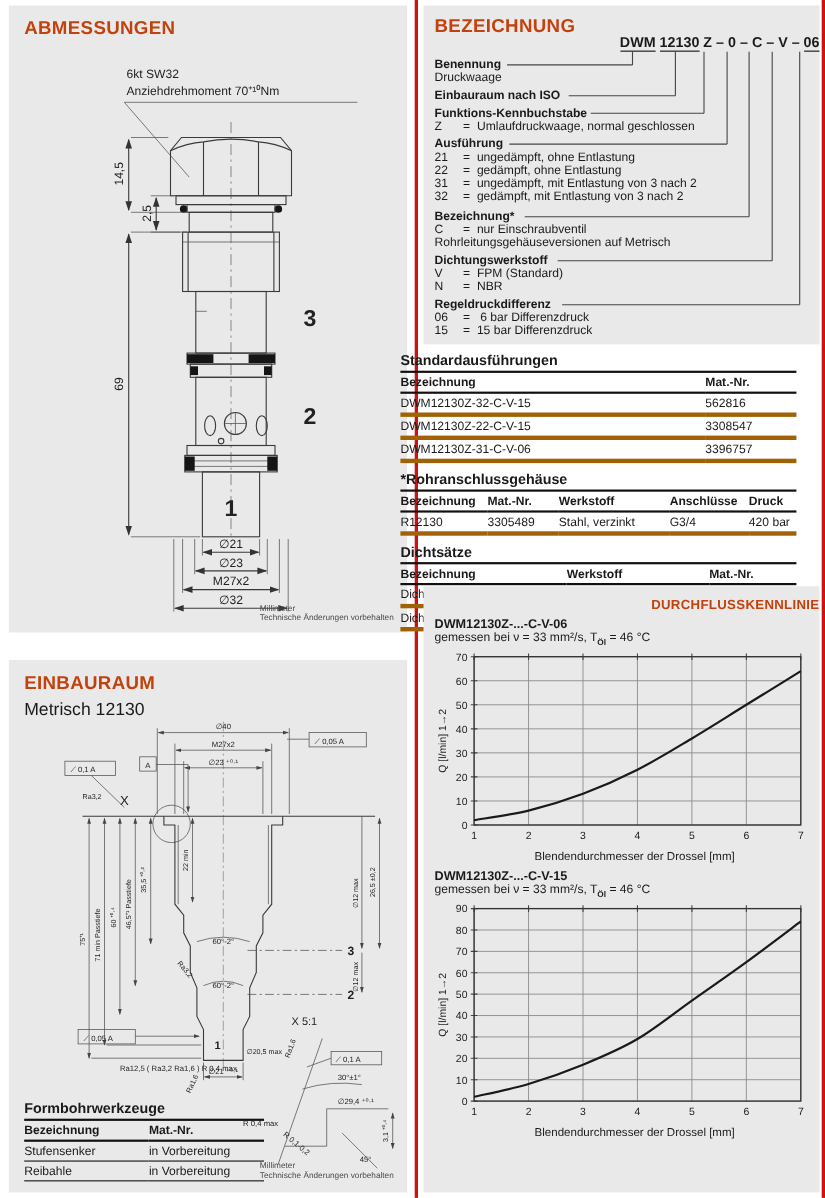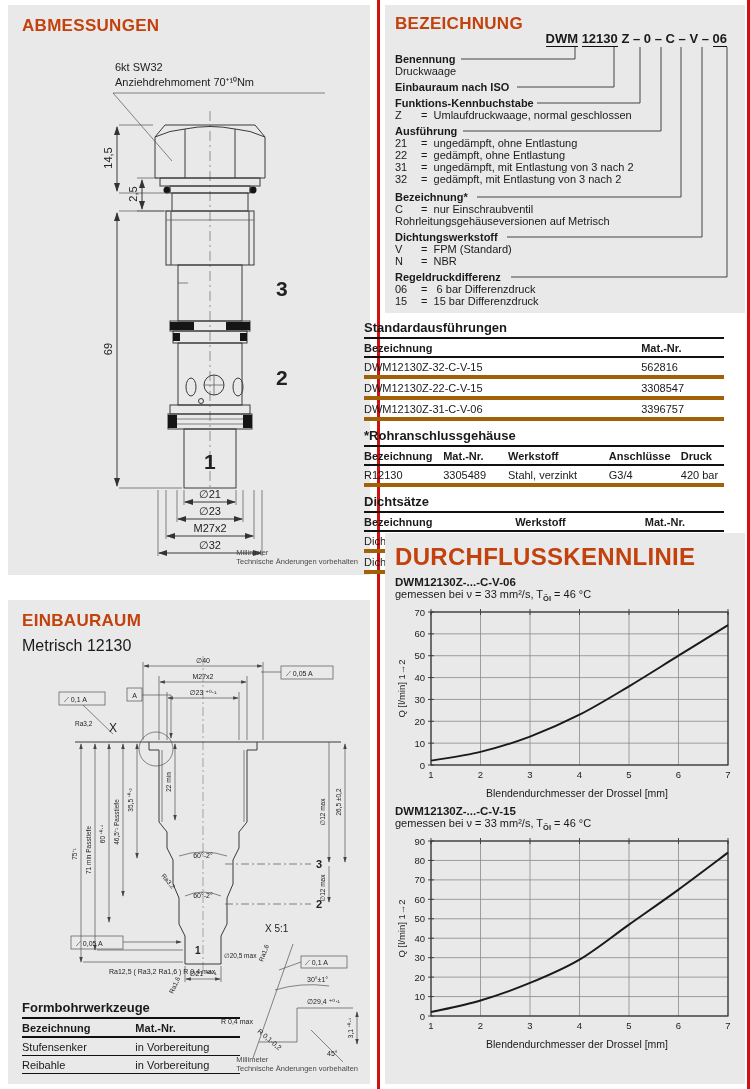--- a/index.html
+++ b/index.html
@@ -11,21 +11,21 @@
   .footnote { position: absolute; font-size: 7.5px; color: #4a4a4a; line-height: 1.3; }
   svg text { fill: #222; }
   svg .dwg { stroke: #3a3a3a; fill: none; stroke-width: 1; }
   svg .thin { stroke: #555; stroke-width: .7; fill: none; }
   svg .blk { fill: #151515; stroke: none; }
   svg .dim { font-size: 11px; }
   svg .tiny { font-size: 6.5px; }
   svg .t7 { font-size: 7px; }
   svg .mid { text-anchor: middle; }
   
-  .bz-code { position: absolute; top: 26px; right: 18px; font-size: 13px; font-weight: bold; white-space: pre; text-align: right; }
+  .bz-code { position: absolute; top: 26px; right: 0; font-size: 13px; font-weight: bold; white-space: pre; text-align: right; }
   .bz-code .u { border-bottom: 1.5px solid #111; }
   .bz-row { position: absolute; left: 10px; font-size: 11px; white-space: pre; line-height: 13px; }
   .bz-label { font-weight: bold; }
   .bz-k { display: inline-block; width: 26px; }
   
   .tbl-wrap { margin-bottom: 7px; }
   .tbl-title { font-size: 13px; font-weight: bold; border-bottom: 2px solid #111; padding-bottom: 2px; }
   table { width: 100%; border-collapse: collapse; font-size: 11px; }
   th { text-align: left; font-weight: bold; border-bottom: 2px solid #111; padding: 3px 0 2px 0; }
   td { border-bottom: 4px solid #a16207; padding: 3px 0 2px 0; }
@@ -396,21 +396,21 @@
             <td>Dichtsatz 12130</td>
             <td>FPM</td>
             <td>3506021</td>
           </tr>
       </tbody>
     </table>
   </div>
 </div>
 
 <div class="gbox" style="left:385px; top:533px; width:360px; height:551px;">
-  <div class="h1" style="padding:10px 0 2px 10px; font-size:24px;">DURCHFLUSSKENNLINIE</div>
+  <div class="h1" style="padding:10px 0 2px 10px; font-size:12px;text-align:right;">DURCHFLUSSKENNLINIE</div>
   <div class="chart-block">
     <div class="chart-title">DWM12130Z-...-C-V-06</div>
     <div class="chart-sub"><span>gemessen bei ν = 33 mm²/s, T</span><sub>Öl</sub><span> = 46 °C</span></div>
     <svg id="chart0" width="342" height="180">
         <line x1="36" y1="7" x2="36" y2="160" stroke="#8a8a8a" stroke-width="0.8"></line>
         <line x1="36" y1="4" x2="36" y2="10" stroke="#444" stroke-width="1"></line>
         <text x="36" y="173" font-size="9.5" text-anchor="middle" fill="#222">1</text>
         <line x1="85.5" y1="7" x2="85.5" y2="160" stroke="#8a8a8a" stroke-width="0.8"></line>
         <line x1="85.5" y1="4" x2="85.5" y2="10" stroke="#444" stroke-width="1"></line>
         <text x="85.5" y="173" font-size="9.5" text-anchor="middle" fill="#222">2</text>

